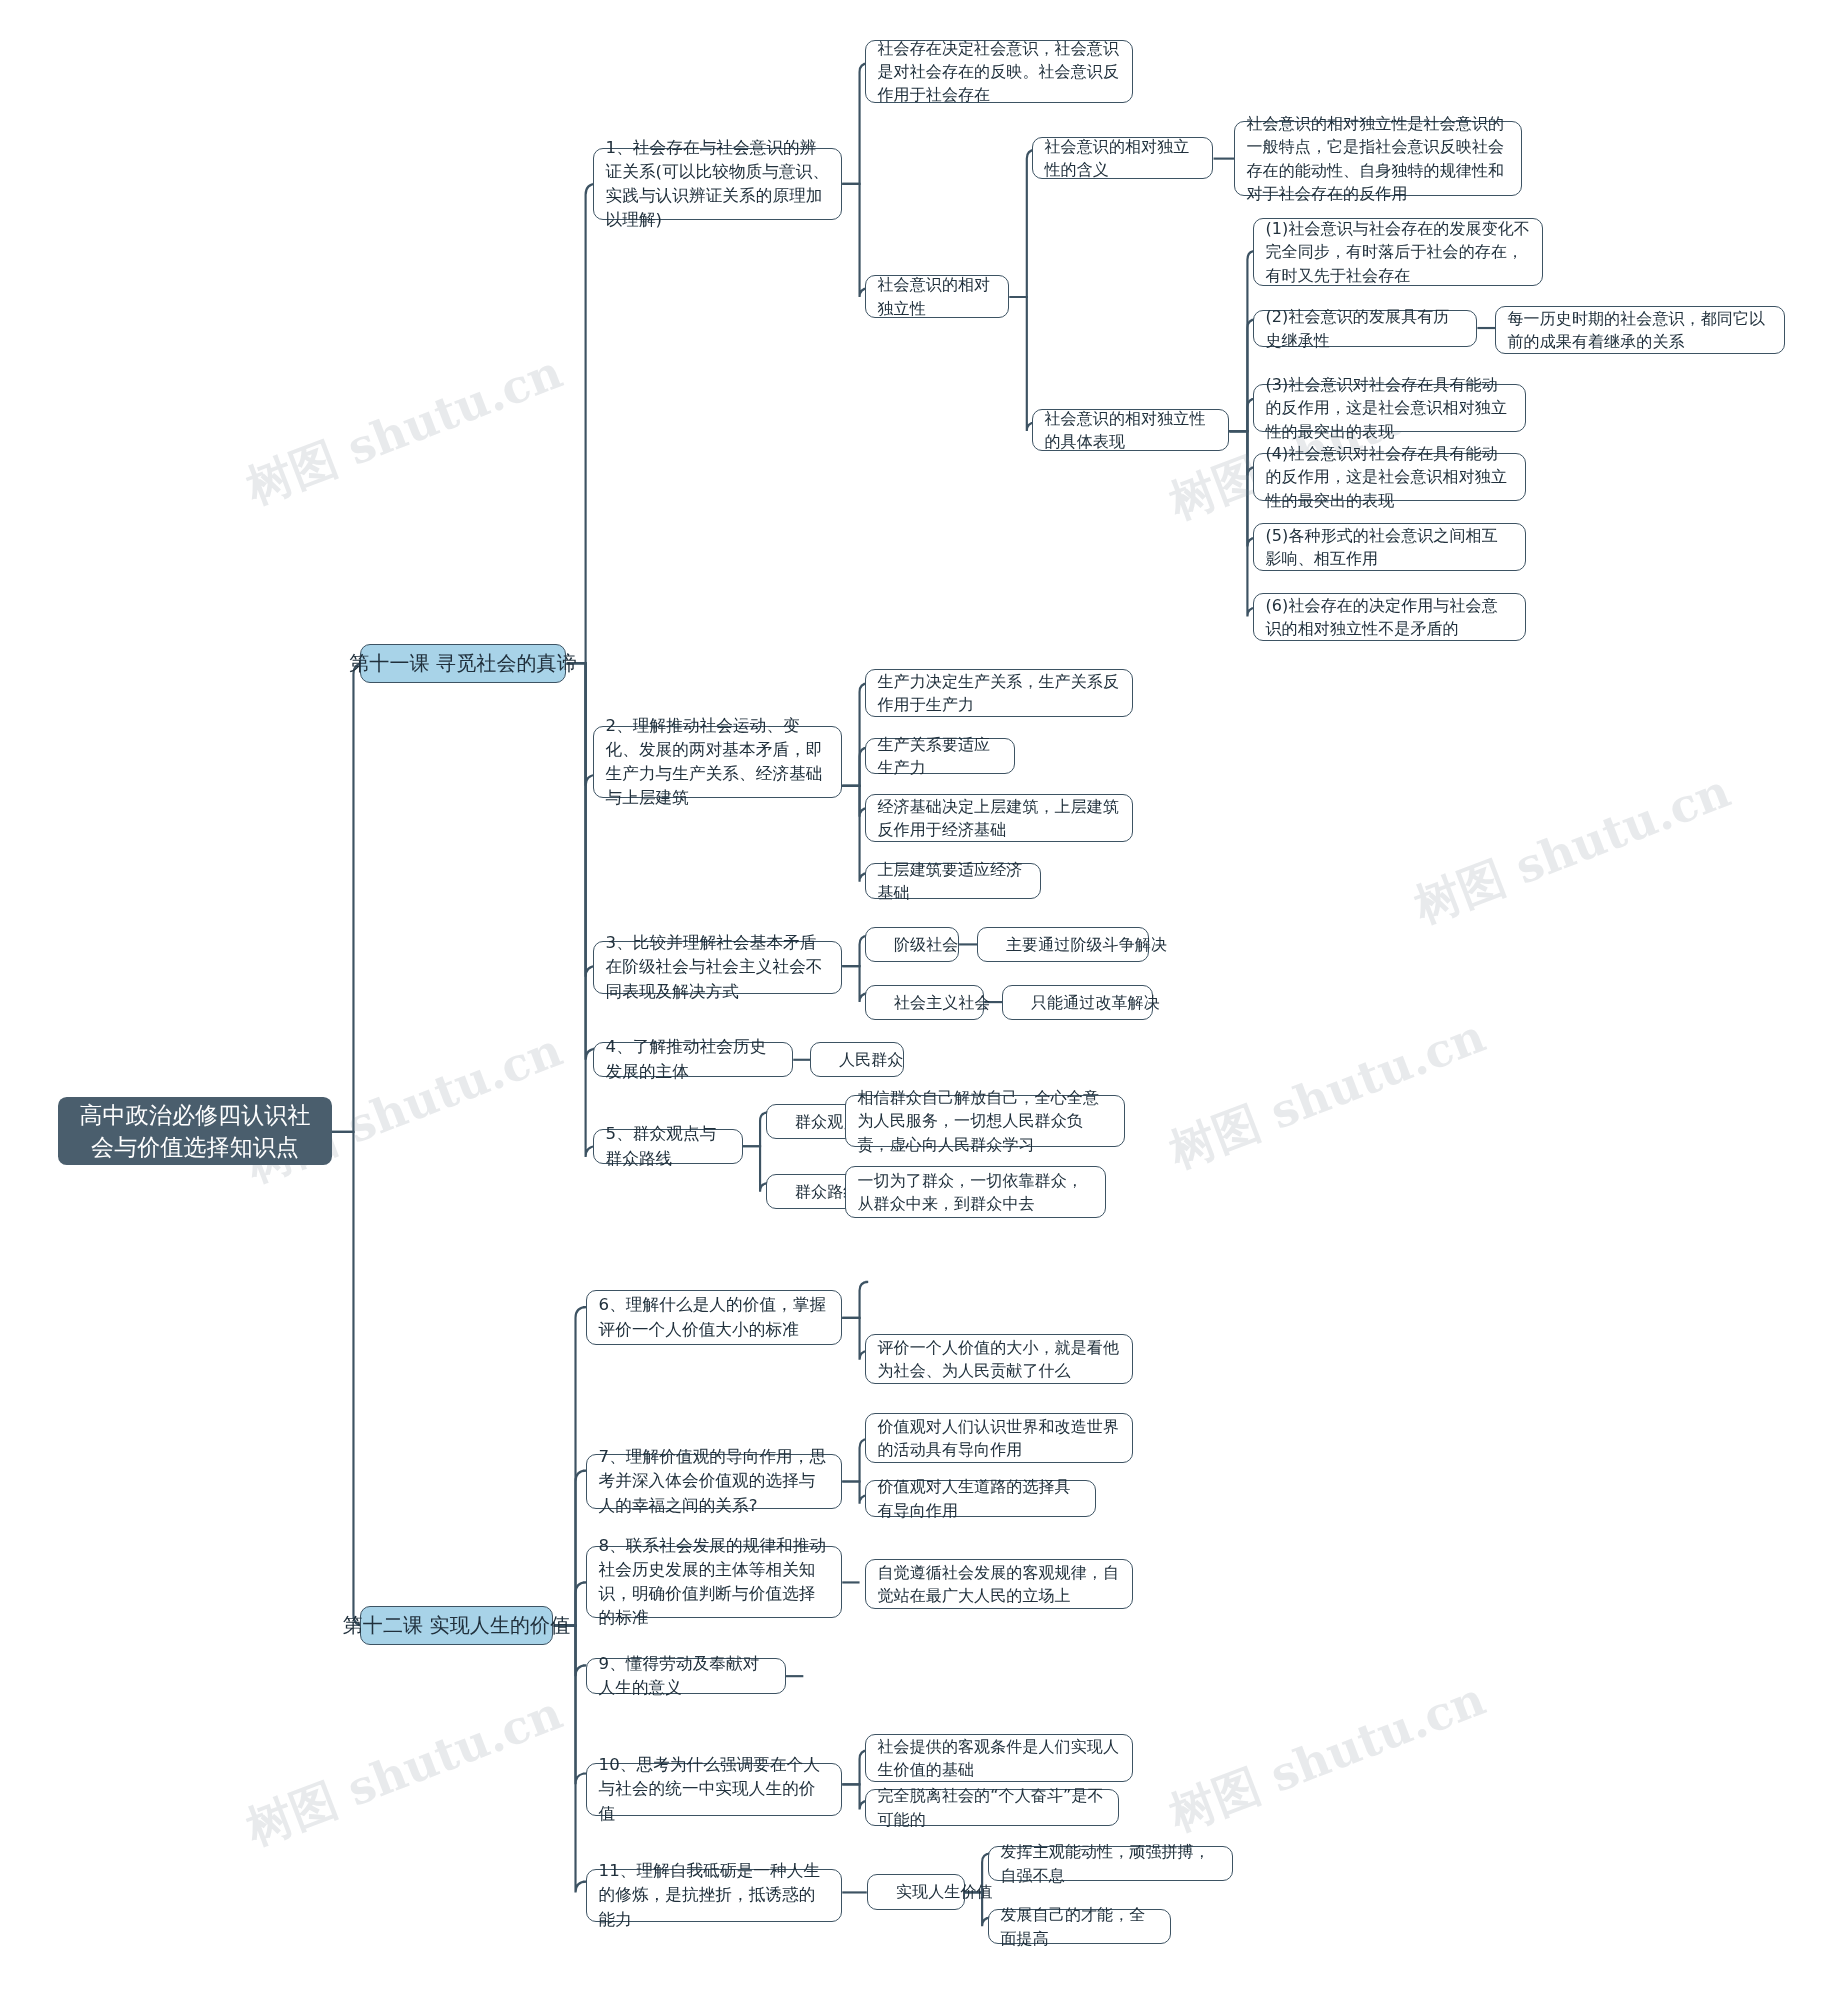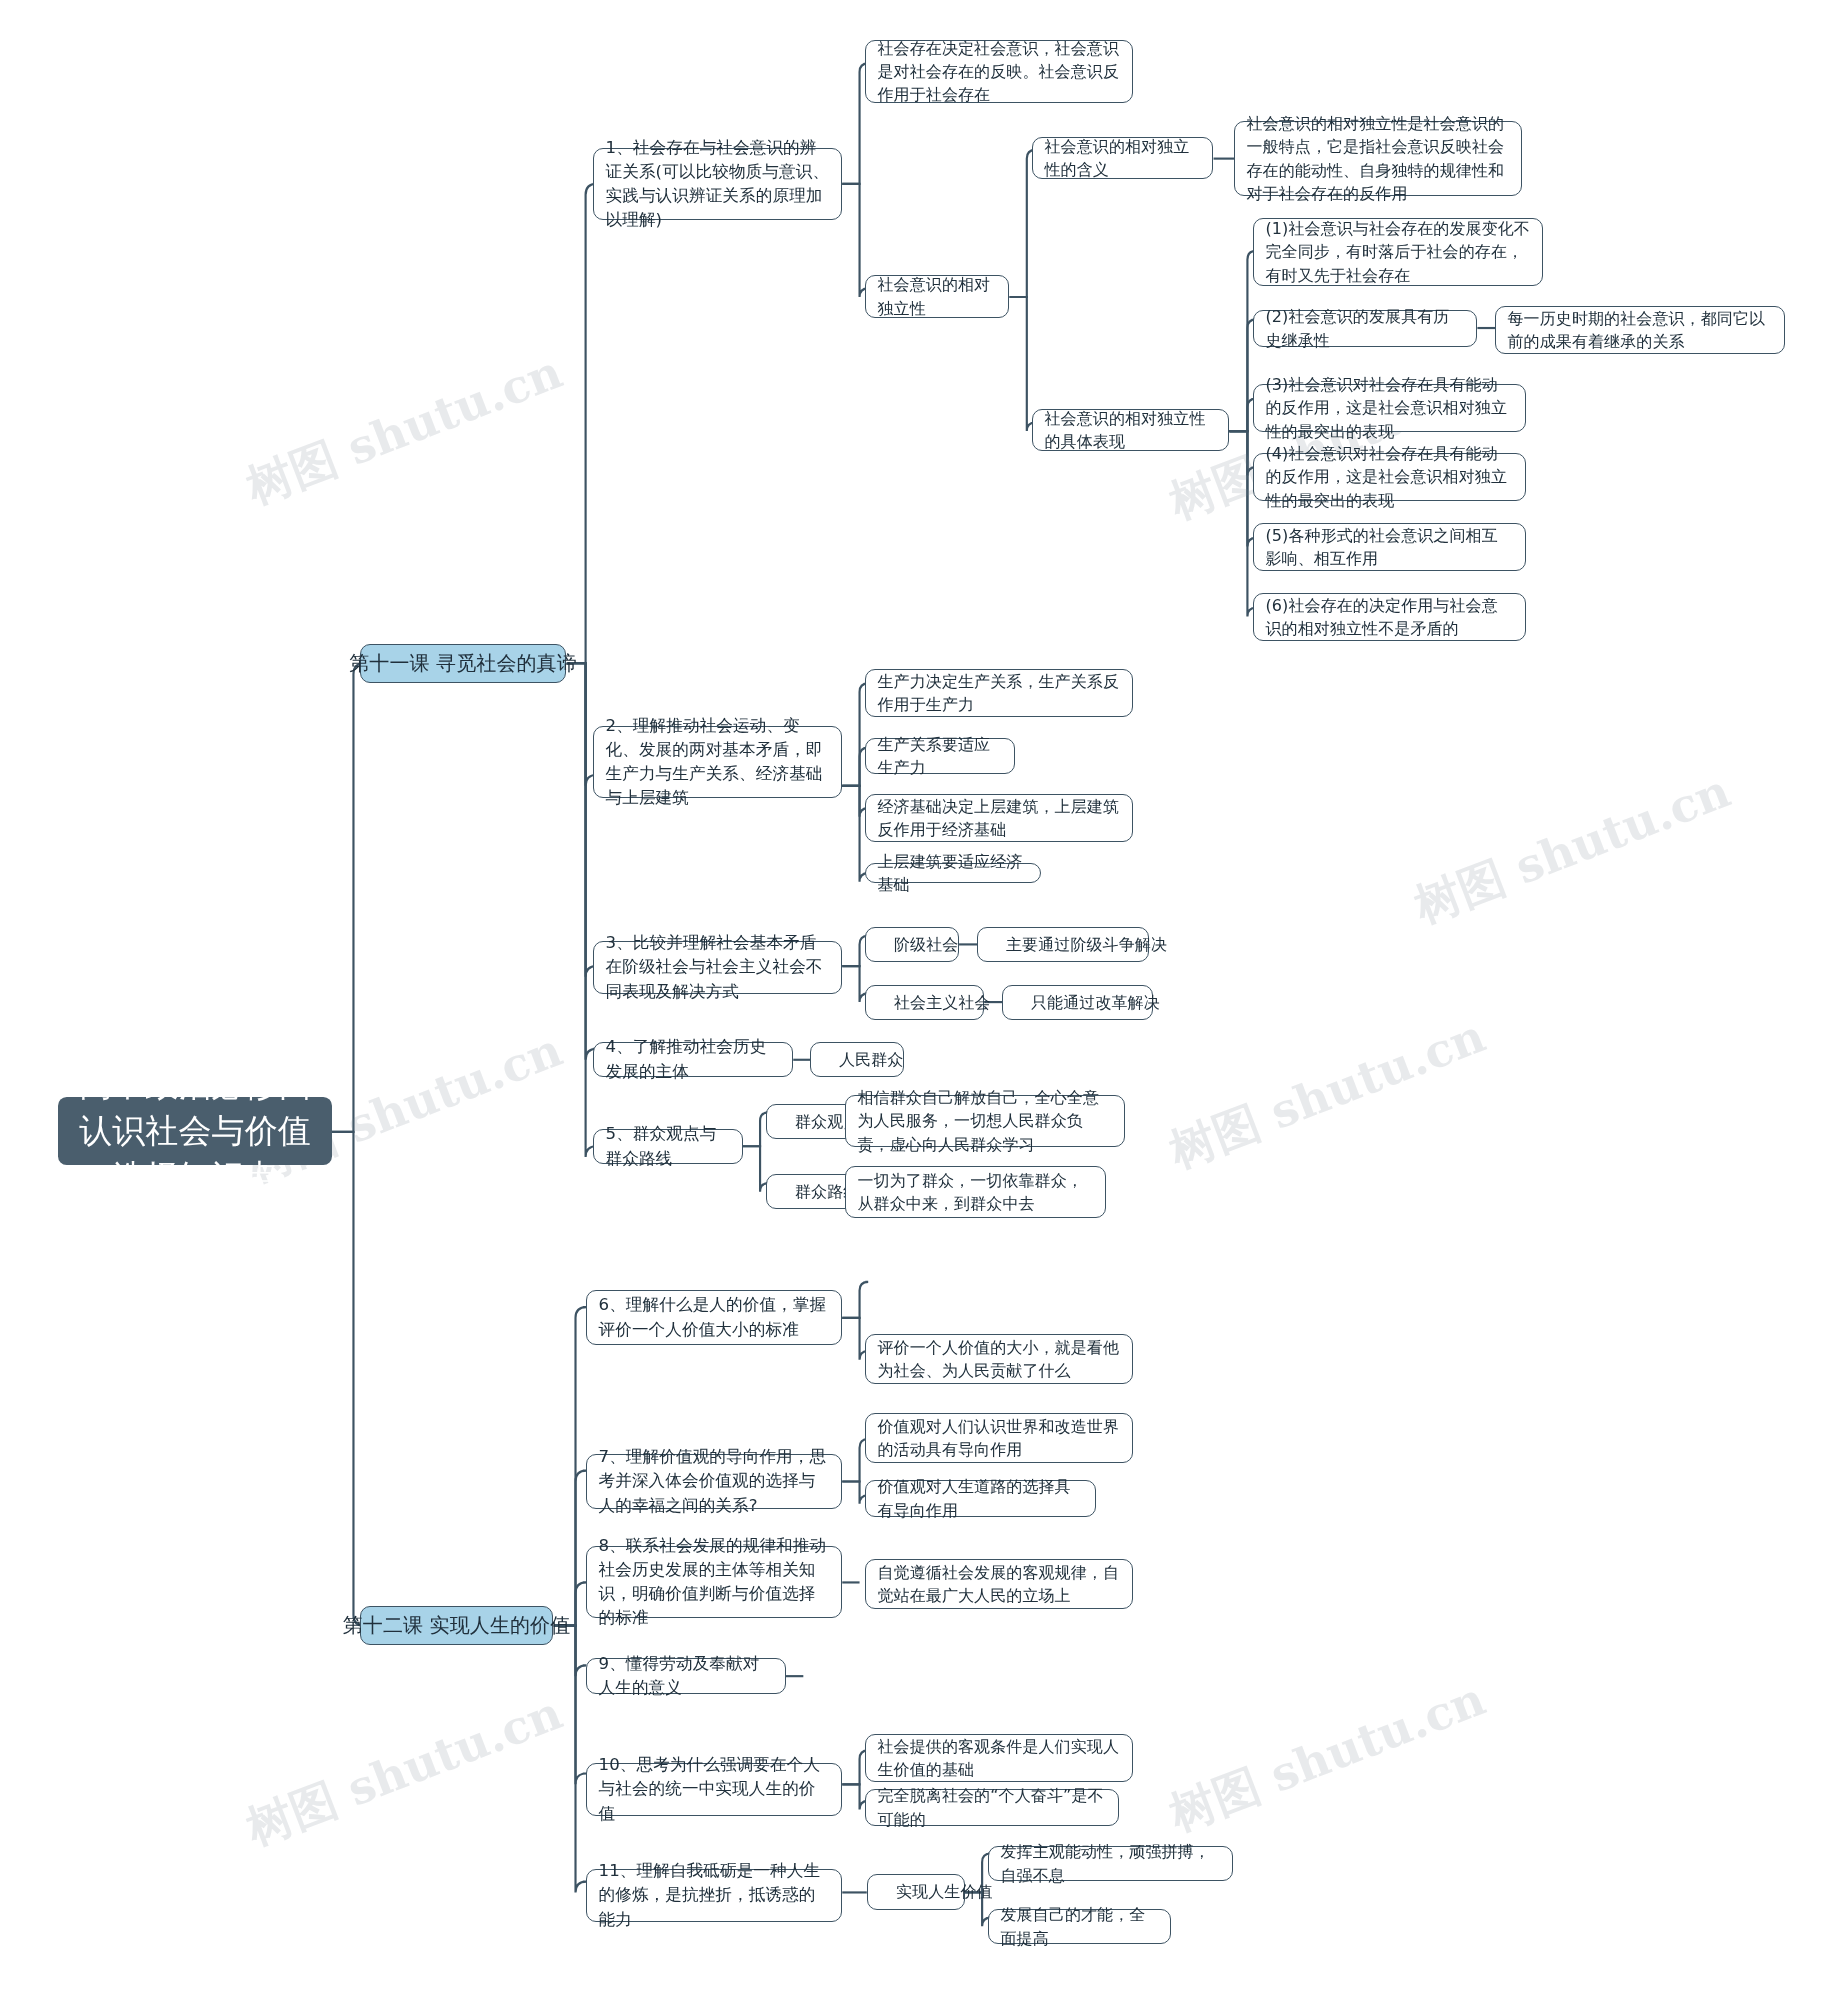--- a/index.html
+++ b/index.html
@@ -23,21 +23,21 @@
     padding:7.2px 11.5px;
     line-height:1.45;
     letter-spacing:0.1px;
     font-size:16.6px;
     z-index:3;
   }
   .node.root{
     background:#4a5e6d;
     border:none;
     color:#ffffff;
-    font-size:33px;
+    font-size:23px;
     border-radius:8.7px;
     justify-content:center;
     text-align:center;
     line-height:1.4;
     padding:10px 13px;
   }
   .node.branch{
     background:#a8d3e8;
     border:1.4px solid #3d5363;
     font-size:20px;
@@ -168,21 +168,21 @@
   <div class="node leaf" style="left:1495px;top:306px;width:290px;height:48px;">每一历史时期的社会意识，都同它以前的成果有着继承的关系</div>
   <div class="node leaf" style="left:1253px;top:384px;width:273px;height:48px;">(3)社会意识对社会存在具有能动的反作用，这是社会意识相对独立性的最突出的表现</div>
   <div class="node leaf" style="left:1253px;top:453px;width:273px;height:48px;">(4)社会意识对社会存在具有能动的反作用，这是社会意识相对独立性的最突出的表现</div>
   <div class="node leaf" style="left:1253px;top:523px;width:273px;height:48px;">(5)各种形式的社会意识之间相互影响、相互作用</div>
   <div class="node leaf" style="left:1253px;top:593px;width:273px;height:48px;">(6)社会存在的决定作用与社会意识的相对独立性不是矛盾的</div>
 
   <div class="node topic" style="left:593px;top:726px;width:249px;height:72px;">2、理解推动社会运动、变化、发展的两对基本矛盾，即生产力与生产关系、经济基础与上层建筑</div>
   <div class="node leaf" style="left:865px;top:669px;width:268px;height:48px;">生产力决定生产关系，生产关系反作用于生产力</div>
   <div class="node leaf" style="left:865px;top:738px;width:150px;height:36px;">生产关系要适应生产力</div>
   <div class="node leaf" style="left:865px;top:794px;width:268px;height:48px;">经济基础决定上层建筑，上层建筑反作用于经济基础</div>
-  <div class="node leaf" style="left:865px;top:863px;width:176px;height:20px;">上层建筑要适应经济基础</div>
+  <div class="node leaf" style="left:865px;top:863px;width:176px;height:36px;">上层建筑要适应经济基础</div>
 
   <div class="node topic" style="left:593px;top:941px;width:249px;height:53px;">3、比较并理解社会基本矛盾在阶级社会与社会主义社会不同表现及解决方式</div>
   <div class="node small" style="left:865px;top:927px;width:94px;height:35px;">阶级社会</div>
   <div class="node small" style="left:977px;top:927px;width:172px;height:35px;">主要通过阶级斗争解决</div>
   <div class="node small" style="left:865px;top:985px;width:119px;height:35px;">社会主义社会</div>
   <div class="node small" style="left:1002px;top:985px;width:151px;height:35px;">只能通过改革解决</div>
 
   <div class="node topic" style="left:593px;top:1042px;width:200px;height:35px;">4、了解推动社会历史发展的主体</div>
   <div class="node small" style="left:810px;top:1042px;width:94px;height:35px;">人民群众</div>
 

